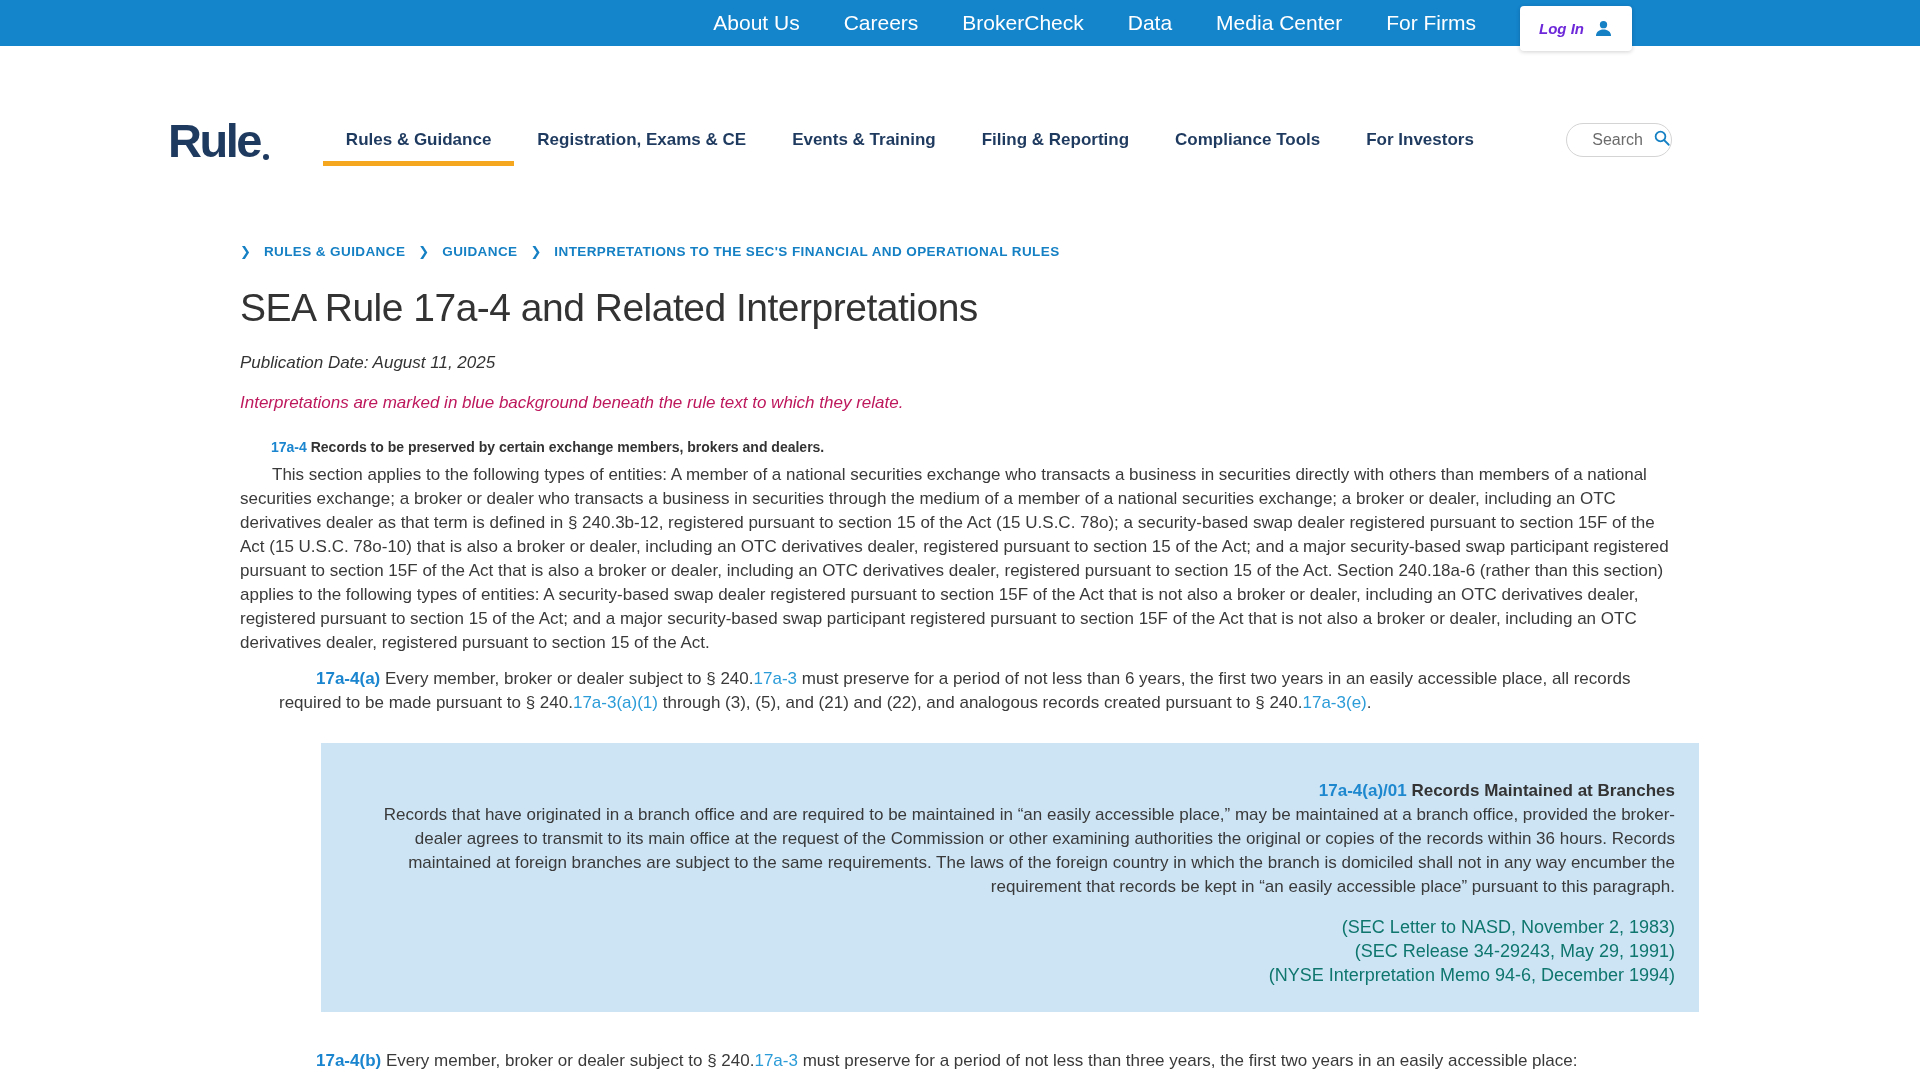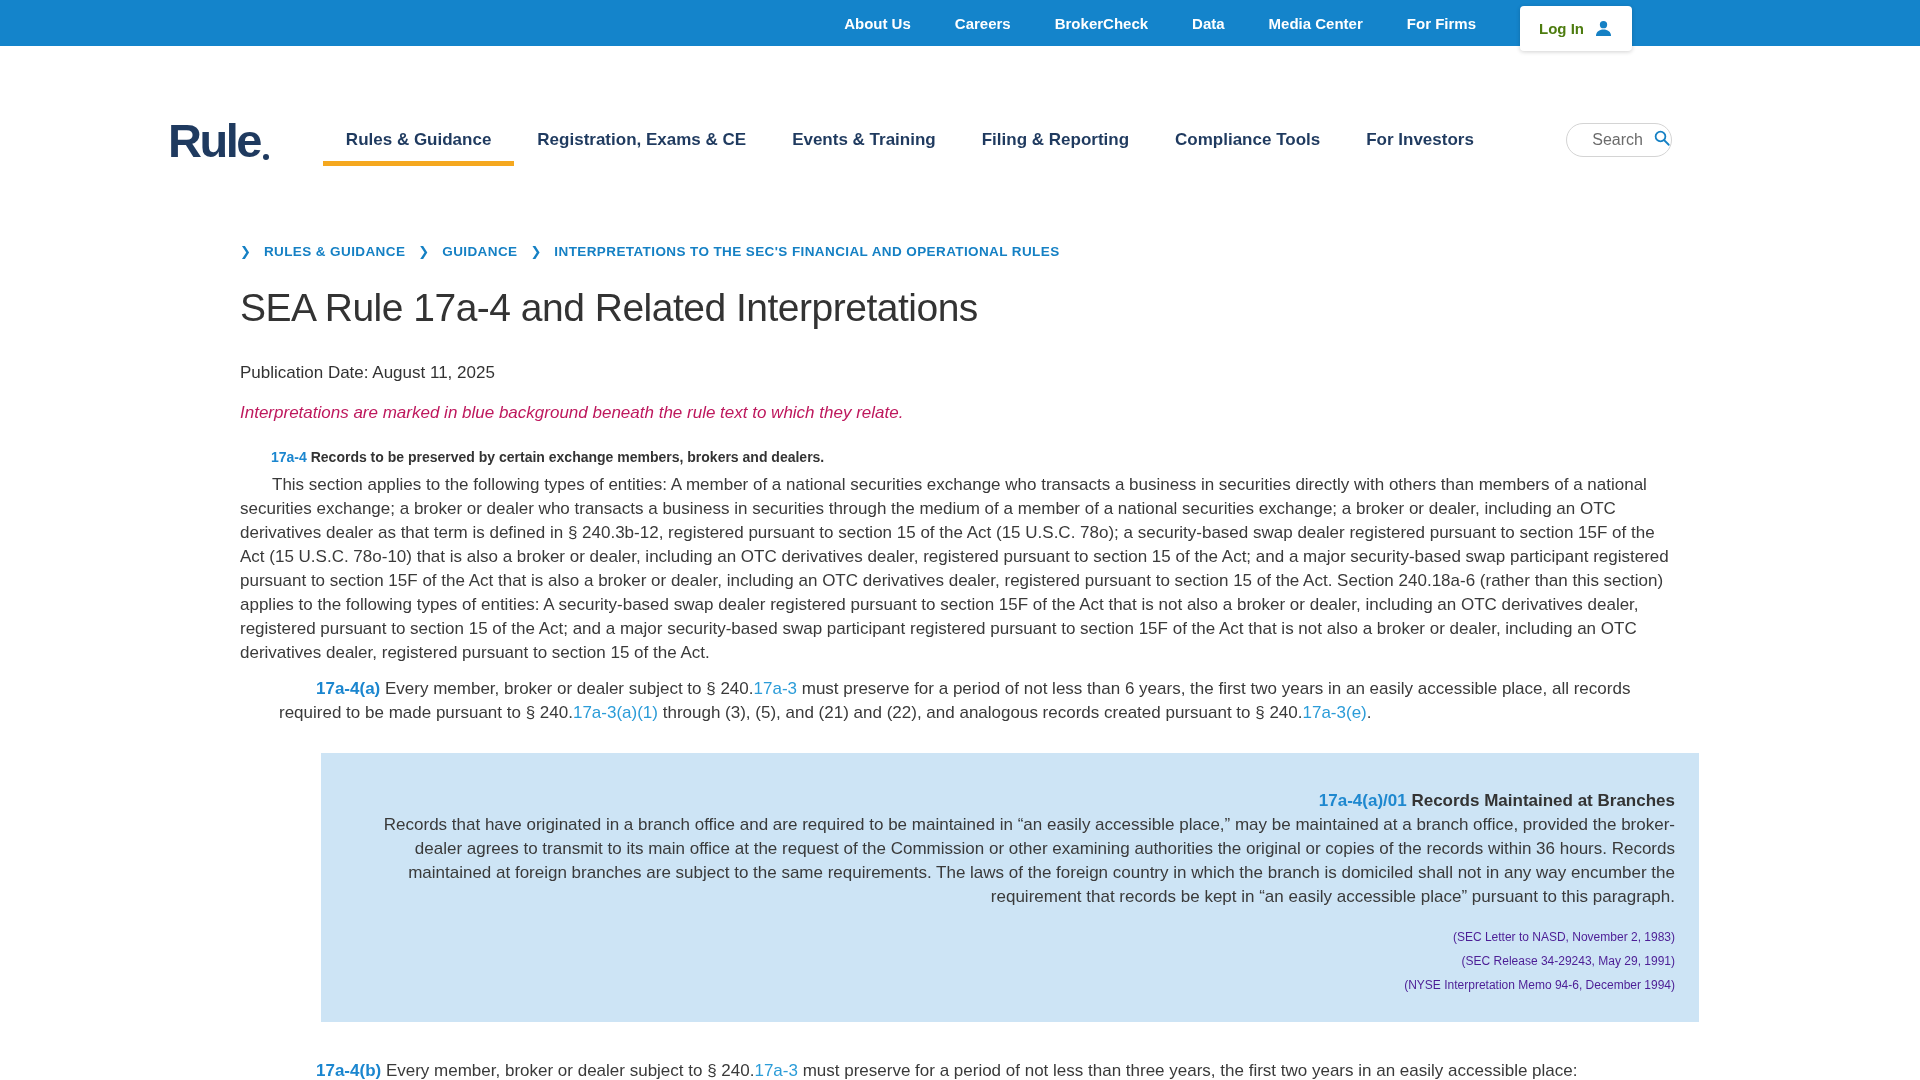--- a/index.html
+++ b/index.html
@@ -3,25 +3,25 @@
 <meta charset="utf-8">
 <style>
   * { margin:0; padding:0; box-sizing:border-box; }
   html,body { width:1920px; height:1080px; overflow:hidden; background:#fff;
     font-family:"Liberation Sans","DejaVu Sans",sans-serif; }
   .page { width:1920px; height:1080px; overflow:hidden; background:#fff; position:relative; }
 
   
   .topbar { height:46px; background:#1484CB; display:flex; justify-content:flex-end;
     align-items:center; gap:44px; padding-right:288px; }
-  .topbar a, .topbar .tlink { color:#fff; font-size:15px; font-weight:700; cursor:pointer;
+  .topbar a, .topbar .tlink { color:#fff; font-size:21px; font-weight:400; cursor:pointer;
     text-decoration:none; white-space:nowrap; }
-  .login-btn { background:#fff; color:#4d7c0f; font-weight:700; font-size:15px; height:45px;
+  .login-btn { background:#fff; color:#6d28d9; font-weight:700; font-size:15px; height:45px;
     padding:0 19px; border-radius:4px; border:0; display:flex; align-items:center; gap:10px;
-    position:relative; top:5px; cursor:pointer; box-shadow:0 1px 4px rgba(0,0,0,.18); z-index:5; }
+    position:relative; top:5px; cursor:pointer; box-shadow:0 1px 4px rgba(0,0,0,.18); z-index:5;font-style:italic; }
   .login-btn svg { display:block; }
 
   
   .site-header { height:188px; display:flex; align-items:center; padding-left:168px; background:#fff; }
   .logo { color:#1F3A5F; font-size:47px; font-weight:800; letter-spacing:-2.5px; line-height:1;
     position:relative; cursor:pointer; padding-right:10px; }
   .logo .logo-dot { position:absolute; right:1px; bottom:4px; width:6px; height:6px;
     border-radius:50%; background:#1F3A5F; }
   .main-nav { display:flex; align-items:center; gap:46px; margin-left:76px; }
   .nav-item { color:#1F3A5F; font-size:17px; font-weight:600; white-space:nowrap;
@@ -36,41 +36,41 @@
   
   .content { width:1440px; margin-left:240px; padding-top:10px; }
 
   .breadcrumb { display:flex; align-items:center; gap:13px; margin-top:0; }
   .crumb-chev { color:#1580C4; font-size:13px; font-weight:700; }
   .crumb-link { color:#1580C4; font-size:13.5px; font-weight:700; letter-spacing:.4px;
     cursor:pointer; text-decoration:none; white-space:nowrap; }
 
   .page-title { margin-top:26px; font-size:39px; font-weight:400; color:#333;
     letter-spacing:-.5px; line-height:46px; }
-  .pub-date { margin-top:32px; font-size:17px; color:#333; line-height:20px; }
+  .pub-date { margin-top:22px; font-size:17px; color:#333; line-height:20px;font-style:italic; }
   .note { margin-top:20px; font-size:17px; font-style:italic; color:#be185d; line-height:20px; }
 
   .rule-heading { margin-top:22px; padding-left:31px; font-size:14px; line-height:24px; color:#333; }
   .rule-id { color:#1B86CF; font-weight:700; cursor:pointer; }
   .rule-heading b { font-weight:700; }
 
   .body-par { margin-top:4px; font-size:17px; line-height:24px; color:#3A3A3A;
     text-indent:32px; }
   .inline-link { color:#2B9CD8; cursor:pointer; }
 
   .par-a { margin-top:12px; margin-left:39px; font-size:17px; line-height:24px;
     color:#3A3A3A; text-indent:37px; }
 
   .interp-box { margin-top:28px; margin-left:81px; width:1378px; background:#CDE4F5;
     padding:36px 24px 25px 16px;text-align:right; }
   .interp-title { font-size:17px; line-height:24px; color:#333; font-weight:700; }
   .interp-id { color:#1E88CF; font-weight:700; cursor:pointer; }
   .interp-body { margin-top:0; font-size:17px; line-height:24px; color:#3A3A3A; }
   .citations { margin-top:16px; }
-  .citation { display:block; font-size:12px; line-height:24px; color:#4c1d95;
+  .citation { display:block; font-size:18px; line-height:24px; color:#0f766e;
     cursor:pointer; text-decoration:none; }
 
   .par-b { margin-top:37px; margin-left:39px; font-size:17px; line-height:24px;
     color:#3A3A3A; text-indent:37px; }
 </style>
 </head>
 <body>
 
 <div class="page">
 

